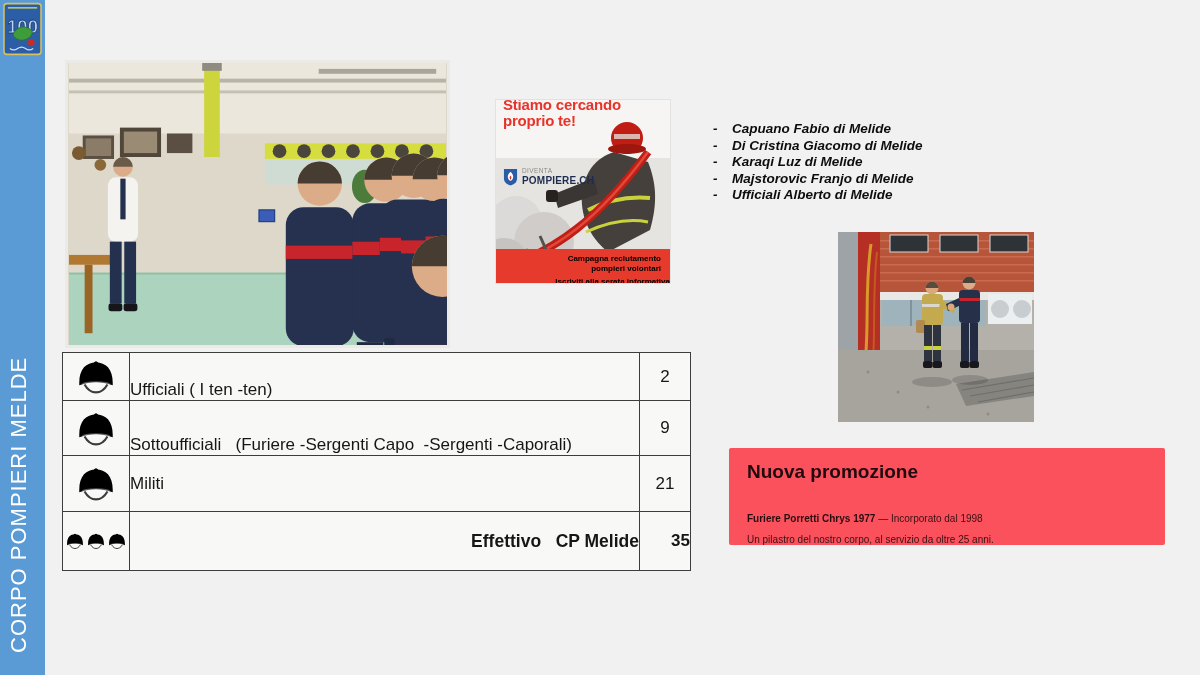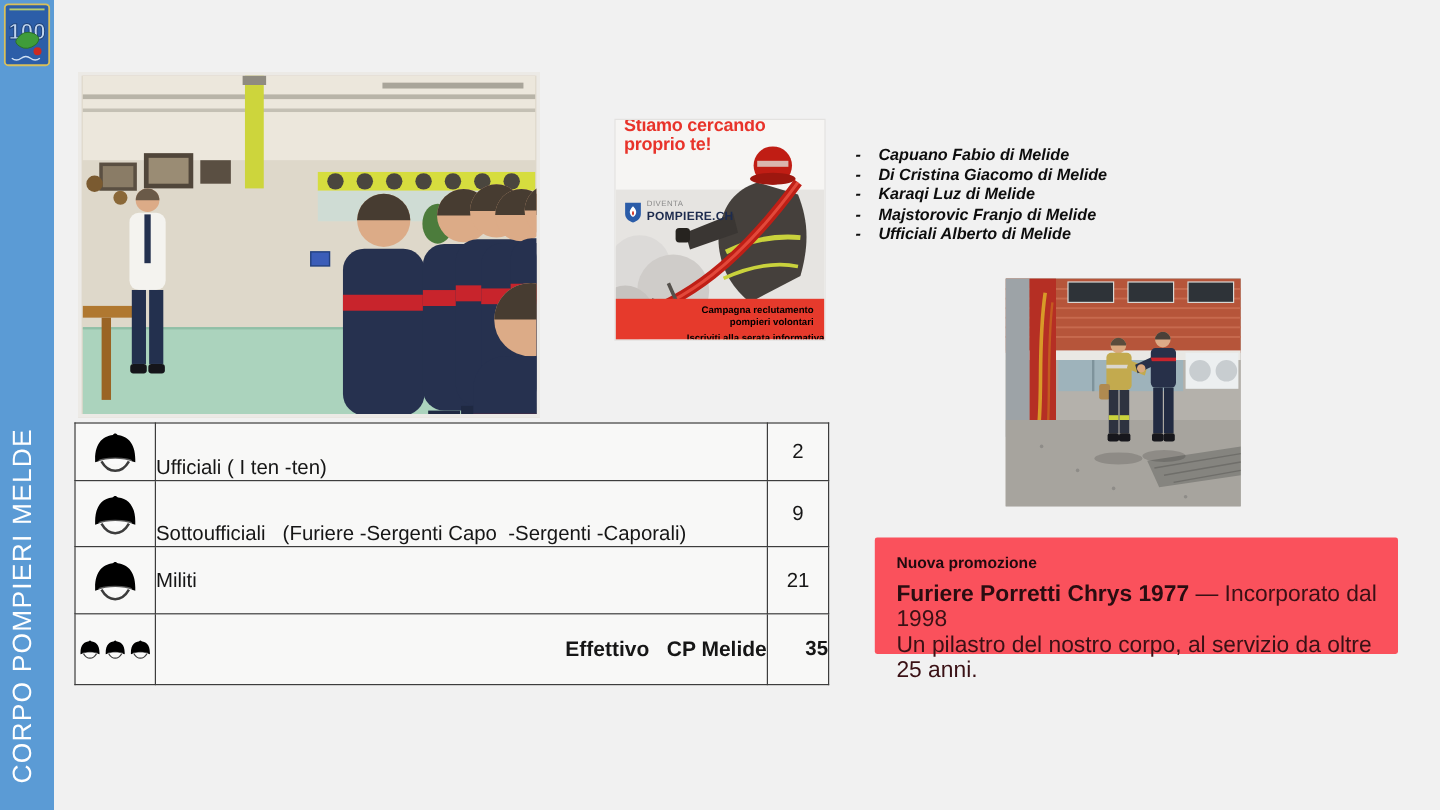--- a/index.html
+++ b/index.html
@@ -18,21 +18,21 @@
       font-size:34px;font-weight:bold;color:#e32226;letter-spacing:.3px;}
 
   
   .group-photo{position:absolute;left:65px;top:60px;width:385px;height:288px;
       border:3px solid #eceae6;box-sizing:border-box;background:#ded8ca;}
   .group-photo svg{display:block;width:100%;height:100%;}
   .promo-photo{position:absolute;left:838px;top:232px;width:196px;height:190px;background:#b9b7b2;}
   .promo-photo svg{display:block;width:100%;height:100%;}
 
   
-  .poster{position:absolute;left:513px;top:100px;width:174px;height:183px;background:#f6f5f3;
+  .poster{position:absolute;left:496px;top:100px;width:174px;height:183px;background:#f6f5f3;
       overflow:hidden;box-shadow:0 0 0 1px #e3e2e0;}
   .poster-art{position:absolute;left:0;top:0;width:174px;height:183px;}
   .poster-headline{position:absolute;left:7px;top:-3px;width:120px;z-index:2;color:#e8332a;
       font-size:15px;font-weight:bold;line-height:16px;letter-spacing:-.2px;}
   .poster-logo{position:absolute;left:7px;top:52px;z-index:2;display:flex;align-items:center;gap:4px;margin-top:16px;}
   .poster-logo svg{width:15px;height:18px;}
   .poster-logo-text{display:flex;flex-direction:column;line-height:1;}
   .poster-logo-small{font-size:6.5px;color:#8a8a8a;letter-spacing:.4px;margin-bottom:1px;}
   .poster-logo-main{font-size:10px;font-weight:bold;color:#1d2b4e;letter-spacing:.2px;}
   .poster-band{position:absolute;left:0;bottom:0;width:174px;height:34px;background:#e63a2c;
@@ -54,22 +54,22 @@
   .icon-cell svg{vertical-align:middle;}
   .label-cell{font-size:17px;padding:4px 10px 7px 10px;vertical-align:bottom;white-space:pre-wrap;}
   .value-cell{width:50px;text-align:center;vertical-align:middle;font-size:17px;}
   .roster .total td{font-weight:bold;text-align:right;}
   .roster .total .label-cell{vertical-align:middle;font-size:17.5px;}
   .helmet-trio{display:flex;justify-content:center;gap:1px;}
 
   
   .promo-box{position:absolute;left:729px;top:448px;width:436px;height:97px;background:#fa515c;
       border-radius:2px;box-sizing:border-box;padding:13px 16px 10px 18px;color:#3a1115;}
-  .promo-title{font-size:13px;font-weight:bold;color:#200a0e;margin-bottom:9px;}
-  .promo-line{font-size:19px;line-height:21px;}
+  .promo-title{font-size:19px;font-weight:bold;color:#200a0e;margin-bottom:25px;}
+  .promo-line{font-size:10px;line-height:21px;}
   .promo-subject{font-weight:bold;color:#2a0d11;}
 </style>
 </head>
 <body>
 
 <svg width="0" height="0" style="position:absolute" aria-hidden="true">
   <defs>
     <symbol id="sym-helmet" viewBox="0 0 48 42">
       <path class="shell" d="M5 28 C5 12 13 5 24 5 C35 5 43 12 43 28 L43 31 C36 28.5 30 27.5 24 27.5 C18 27.5 12 28.5 5 31 Z"></path>
       <path class="crest" d="M21.5 5.5 C23 3.2 25 3.2 26.5 5.5 L28 13 C25.5 11.5 22.5 11.5 20 13 Z"></path>

